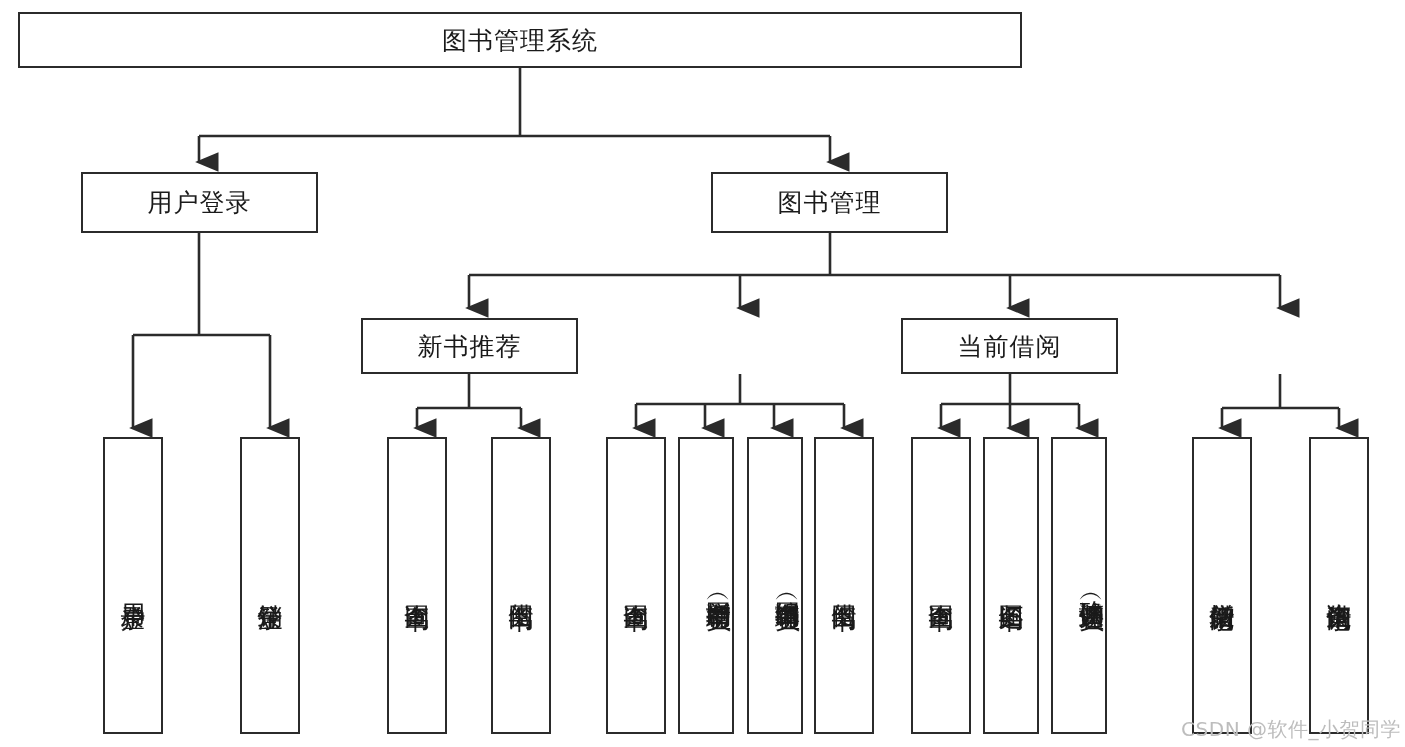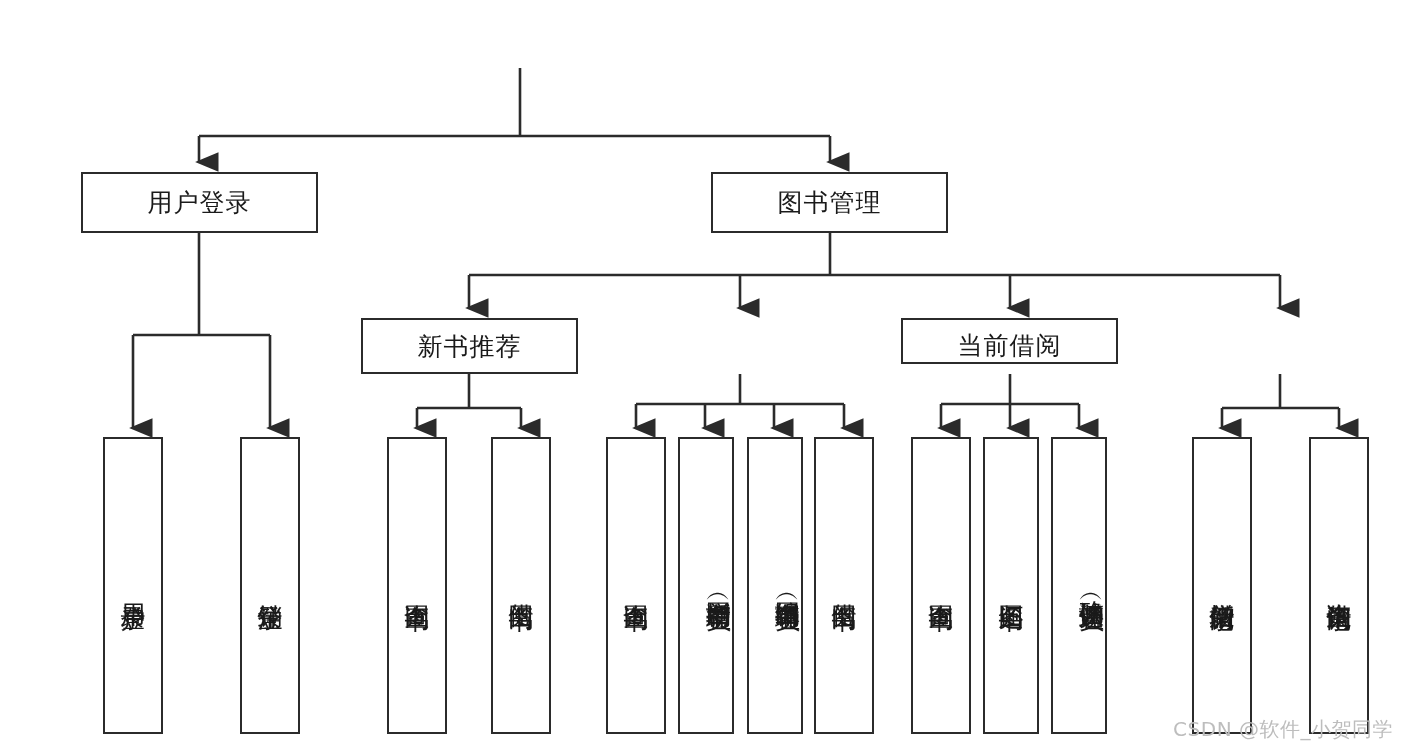--- a/index.html
+++ b/index.html
@@ -45,21 +45,21 @@
   svg.wires {
     position: absolute;
     left: 0;
     top: 0;
     width: 1405px;
     height: 747px;
     pointer-events: none;
   }
   .watermark {
     position: absolute;
-    right: 12px;
+    right: 4px;
     bottom: 4px;
     font-size: 20px;
     color: #bdbdbd;
     white-space: nowrap;
     letter-spacing: 0.5px;
   }
 </style>
 </head>
 <body>
 
@@ -108,32 +108,35 @@
       <path d="M 1010 404 L 1010 428" marker-end="url(#arrow)"></path>
       <path d="M 1079 404 L 1079 428" marker-end="url(#arrow)"></path>
 
       <path d="M 1280 374 L 1280 408"></path>
       <path d="M 1222 408 L 1339 408"></path>
       <path d="M 1222 408 L 1222 428" marker-end="url(#arrow)"></path>
       <path d="M 1339 408 L 1339 428" marker-end="url(#arrow)"></path>
     </g>
   </svg>
 
+  <div class="node h" style="left:18px; top:12px; width:1004px; height:56px;">
+    <span>图书管理系统</span>
+  </div>
 
   <div class="node h" style="left:81px; top:172px; width:237px; height:61px;">
     <span>用户登录</span>
   </div>
   <div class="node h" style="left:361px; top:318px; width:217px; height:56px;">
     <span>新书推荐</span>
   </div>
 
   <div class="node h" style="left:711px; top:172px; width:237px; height:61px;">
     <span>图书管理</span>
   </div>
-  <div class="node h" style="left:901px; top:318px; width:217px; height:46px;align-items:flex-end;">
+  <div class="node h" style="left:901px; top:318px; width:217px; height:56px;">
     <span>当前借阅</span>
   </div>
 
   <div class="node v" style="left:103px; top:437px; width:60px; height:297px;">
     <span>用户登录</span>
   </div>
   <div class="node v" style="left:240px; top:437px; width:60px; height:297px;">
     <span>注销登录</span>
   </div>
 

